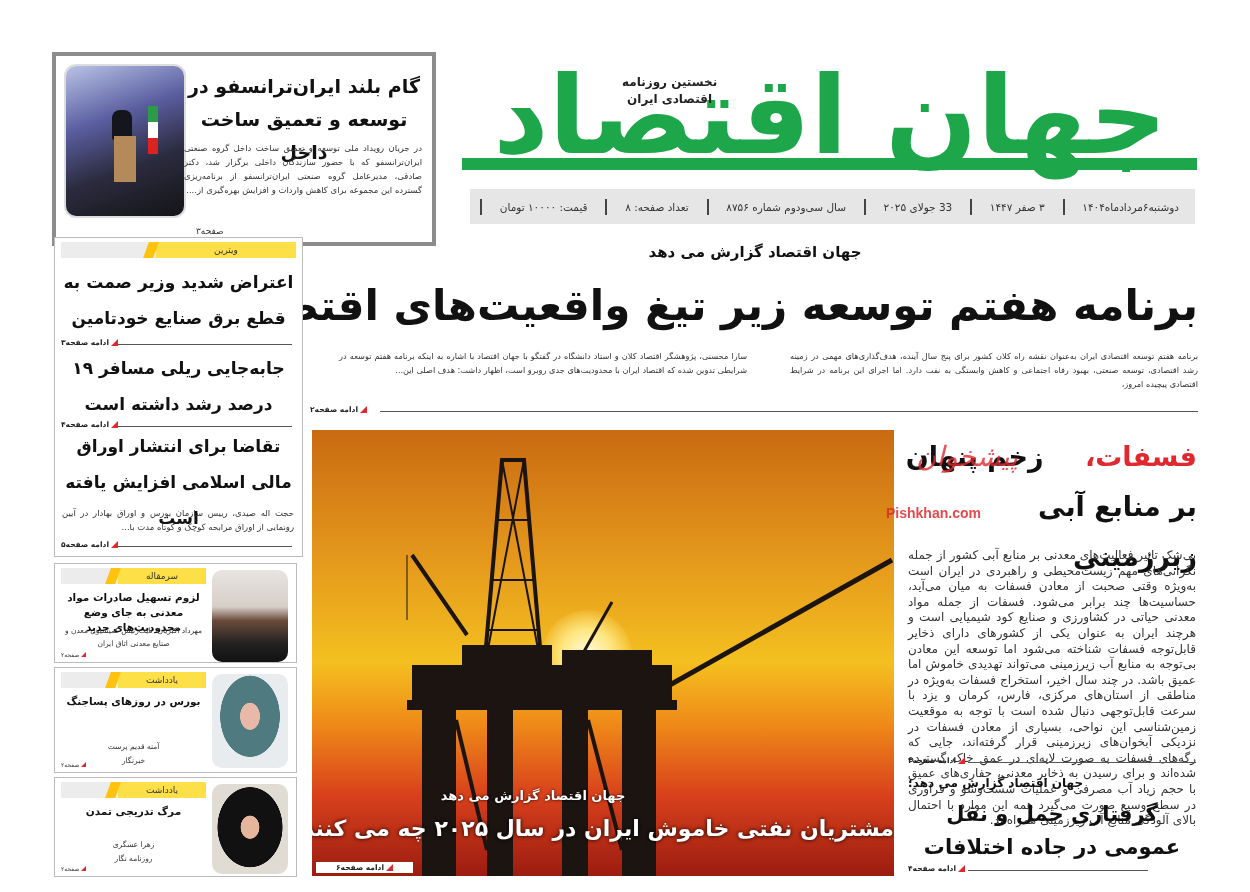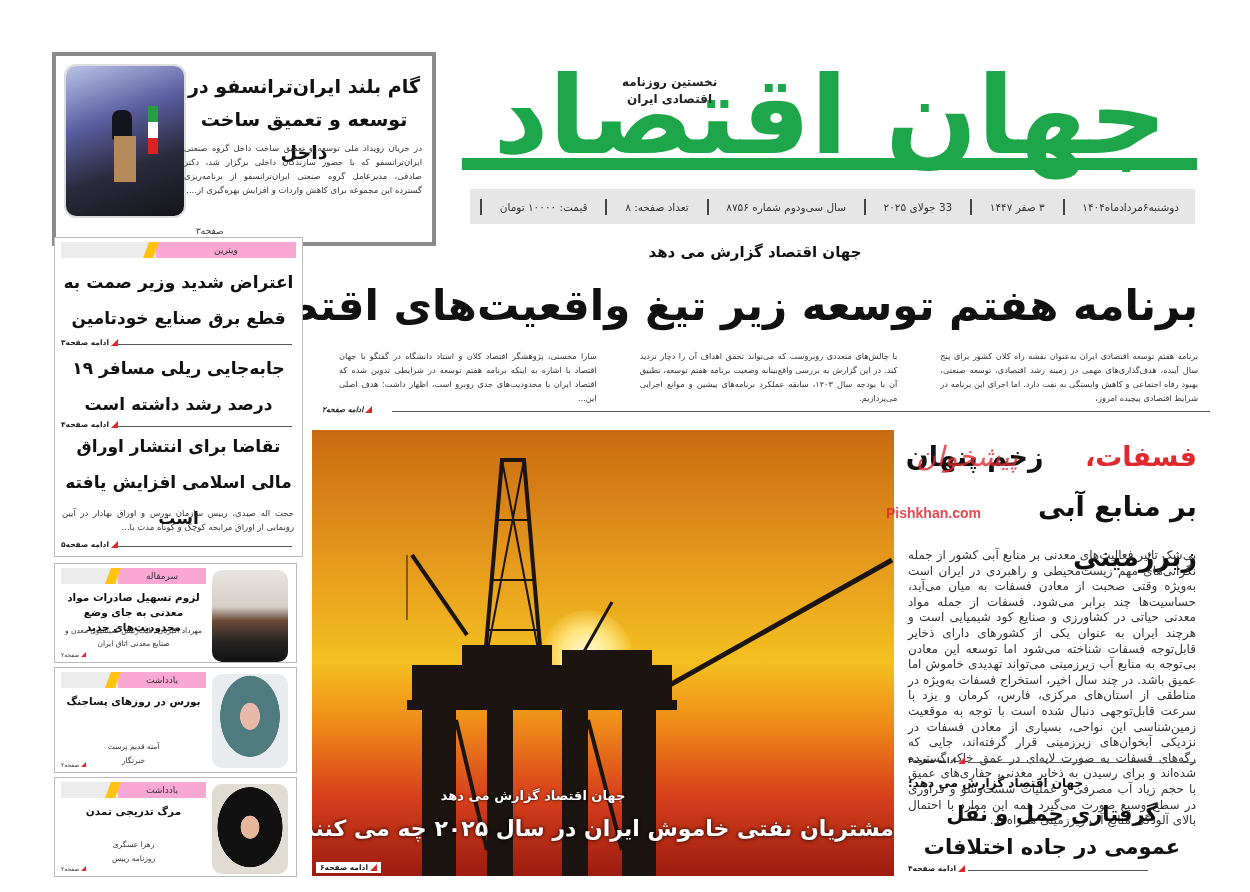--- a/index.html
+++ b/index.html
@@ -25,50 +25,50 @@
   .promo-photo .speaker { position: absolute; left: 46px; top: 44px; width: 20px; height: 30px; background: #15151d; border-radius: 8px 8px 2px 2px; }
   .promo-title { position: absolute; right: 10px; top: 14px; width: 236px; font-size: 19px; font-weight: bold; line-height: 33px; text-align: center; color: #111; }
   .promo-body { position: absolute; right: 10px; top: 85px; width: 238px; font-size: 8.5px; line-height: 14px; color: #333; text-align: justify; }
   .promo-page { position: absolute; left: 140px; bottom: 6px; font-size: 9px; color: #333; }
 
   
   .kicker { left: 560px; top: 243px; width: 390px; text-align: center; font-size: 15px; font-weight: bold; color: #111; }
   .lead-title { left: 318px; top: 276px; width: 880px; text-align: center; font-size: 42px; font-weight: bold; color: #111; letter-spacing: -1px; line-height: 60px; white-space: nowrap; }
   .lead-cols { left: 310px; top: 349px; width: 888px; display: flex; gap: 14px; font-size: 8.2px; line-height: 14px; color: #333; text-align: justify; }
   .lead-cols .col { flex: 1; margin-left: 29px; }
-  .lead-cont { left: 322px; top: 405px; width: 888px; height: 14px; font-style: italic; }
+  .lead-cont { left: 310px; top: 405px; width: 888px; height: 14px; }
 
   .cont-rule { position: absolute; border-top: 1px solid #555; }
   .cont-label { position: absolute; font-size: 7.5px; font-weight: bold; color: #222; white-space: nowrap; display: flex; align-items: center; gap: 2px; }
   .tri { display: inline-block; width: 0; height: 0; border-bottom: 7px solid #e0282e; border-left: 7px solid transparent; }
 
   
   .vitrine { left: 54px; top: 237px; width: 249px; height: 320px; border: 1px solid #bbb; background: #fff; }
   .tab-bar { position: absolute; left: 6px; right: 6px; top: 4px; height: 16px; background: #ececec; }
-  .tab-yellow { position: absolute; right: 0; top: 0; height: 16px; background: #f9a8d4; border-radius: 0 0 0 0; font-size: 9px; color: #333; text-align: center; line-height: 16px; }
+  .tab-yellow { position: absolute; right: 0; top: 0; height: 16px; background: #fde047; border-radius: 0 0 0 0; font-size: 9px; color: #333; text-align: center; line-height: 16px; }
   .tab-yellow::before { content: ""; position: absolute; left: -10px; top: 0; width: 10px; height: 16px; background: #ffc20e; transform: skewX(-20deg); }
   .v-head { position: absolute; left: 6px; right: 6px; text-align: center; font-size: 17px; font-weight: bold; color: #111; line-height: 36px; }
   .v-body { position: absolute; left: 7px; right: 8px; font-size: 8.5px; color: #333; line-height: 14px; text-align: justify; }
 
   
   .card { left: 54px; width: 243px; border: 1px solid #bbb; background: #fff; }
   .card .tab-bar { right: 90px; }
   .card-photo { position: absolute; right: 8px; top: 6px; width: 76px; height: 92px; border-radius: 10px; overflow: hidden; }
   .card-title { position: absolute; left: 6px; right: 90px; text-align: center; font-size: 10.5px; font-weight: bold; color: #111; line-height: 15px; }
   .card-author { position: absolute; left: 6px; right: 90px; text-align: center; font-size: 7.5px; color: #333; line-height: 13px; }
   .card-page { position: absolute; left: 6px; bottom: 4px; font-size: 6px; color: #333; display: flex; align-items: center; gap: 2px; }
   .card-page .tri { border-bottom-width: 5px; border-left-width: 5px; }
 
   
   .main-photo { left: 312px; top: 430px; width: 582px; height: 446px; overflow: hidden; background: linear-gradient(180deg,#c96a12 0%,#e59a1c 30%,#f4c020 52%,#ef8a18 66%,#d8401c 82%,#9c1c10 100%); }
   .sun { position: absolute; left: 230px; top: 180px; width: 90px; height: 90px; border-radius: 50%; background: radial-gradient(circle,#fffbe0 0%,#ffe680 40%,rgba(255,200,40,0) 75%); }
   .rig { position: absolute; left: 0; top: 0; width: 582px; height: 446px; }
   .photo-kicker { position: absolute; left: 0; right: 0; top: 358px; text-align: center; font-size: 13px; font-weight: bold; color: #fff; padding-right: 140px; text-shadow: 0 0 3px #000; }
   .photo-title { position: absolute; left: 0; right: 0; top: 386px; text-align: center; font-size: 22px; font-weight: bold; color: #fff; text-shadow: 0 0 4px #000; white-space: nowrap; }
-  .photo-cont { position: absolute; left: 4px; bottom: 3px; background: #fff; font-size: 7.5px; font-weight: bold; color: #222; padding: 1px 4px; display: flex; align-items: center; gap: 2px; }
+  .photo-cont { position: absolute; left: 4px; bottom: 3px; background: #fff; font-size: 7.5px; font-weight: bold; color: #222; padding: 1px 20px; display: flex; align-items: center; gap: 2px; }
 
   
   .phos-title { left: 905px; top: 432px; width: 292px; text-align: right; font-size: 27px; font-weight: bold; line-height: 50px; color: #111; }
   .phos-title .red { color: #e0282e; margin-left: 32px; }
   .watermark { left: 878px; top: 440px; width: 140px; font-size: 28px; color: rgba(224,40,46,0.8); font-family: "DejaVu Serif", serif; font-style: italic; }
   .watermark-en { left: 886px; top: 505px; font-size: 14px; font-weight: bold; color: rgba(224,40,46,0.85); direction: ltr; font-family: "Liberation Sans", sans-serif; }
   .phos-body { left: 908px; top: 548px; width: 288px; font-size: 12px; line-height: 15.6px; color: #333; text-align: justify; }
   .phos-cont { left: 908px; top: 756px; width: 288px; height: 14px; }
 
   .transit-kicker { left: 908px; top: 776px; width: 288px; text-align: left; font-size: 12px; font-weight: bold; color: #111; }
@@ -110,21 +110,20 @@
   </div>
   <div class="promo-title">گام بلند ایران‌ترانسفو در توسعه و تعمیق ساخت داخل</div>
   <div class="promo-body">در جریان رویداد ملی توسعه و تعمیق ساخت داخل گروه صنعتی ایران‌ترانسفو که با حضور سازندگان داخلی برگزار شد، دکتر صادقی، مدیرعامل گروه صنعتی ایران‌ترانسفو از برنامه‌ریزی گسترده این مجموعه برای کاهش واردات و افزایش بهره‌گیری از....</div>
   <div class="promo-page">صفحه۳</div>
 </div>
 
 <div class="abs kicker">جهان اقتصاد گزارش می دهد</div>
 <div class="abs lead-title">برنامه هفتم توسعه زیر تیغ واقعیت‌های اقتصادی</div>
 <div class="abs lead-cols">
   <div class="col">برنامه هفتم توسعه اقتصادی ایران به‌عنوان نقشه راه کلان کشور برای پنج سال آینده، هدف‌گذاری‌های مهمی در زمینه رشد اقتصادی، توسعه صنعتی، بهبود رفاه اجتماعی و کاهش وابستگی به نفت دارد. اما اجرای این برنامه در شرایط اقتصادی پیچیده امروز،</div>
-  <div class="col">با چالش‌های متعددی روبروست که می‌تواند تحقق اهداف آن را دچار تردید کند. در این گزارش به بررسی واقع‌بینانه وضعیت برنامه هفتم توسعه، تطبیق آن با بودجه سال ۱۴۰۳، سابقه عملکرد برنامه‌های پیشین و موانع اجرایی می‌پردازیم.</div>
   <div class="col">سارا محسنی، پژوهشگر اقتصاد کلان و استاد دانشگاه در گفتگو با جهان اقتصاد با اشاره به اینکه برنامه هفتم توسعه در شرایطی تدوین شده که اقتصاد ایران با محدودیت‌های جدی روبرو است، اظهار داشت: هدف اصلی این...</div>
 </div>
 <div class="abs lead-cont">
   <div class="cont-rule" style="left:70px; right:0; top:6px;"></div>
   <div class="cont-label" style="left:0; top:0;">
     <span class="tri"></span>
     <span>ادامه صفحه۲</span>
   </div>
 </div>
 
@@ -180,21 +179,21 @@
   </div>
 </div>
 
 <div class="abs card" style="top:777px; height:100px;">
   <div class="tab-bar">
     <div class="tab-yellow" style="width:88px;">یادداشت</div>
   </div>
   <div class="card-photo" style="height:90px; background:radial-gradient(ellipse at 50% 48%,#e5b59c 0 17%,#111 18% 60%,#e0dcd4 61%);"></div>
   <div class="card-title" style="top:26px;">مرگ تدریجی تمدن</div>
   <div class="card-author" style="top:60px;">زهرا عسگری</div>
-  <div class="card-author" style="top:74px;">روزنامه رییس</div>
+  <div class="card-author" style="top:74px;">روزنامه نگار</div>
   <div class="card-page">
     <span class="tri"></span>
     <span>صفحه۲</span>
   </div>
 </div>
 
 <div class="abs main-photo">
   <div class="sun"></div>
   <svg class="rig" viewBox="0 0 582 446">
     <g fill="#1b1410" stroke="#1b1410">

